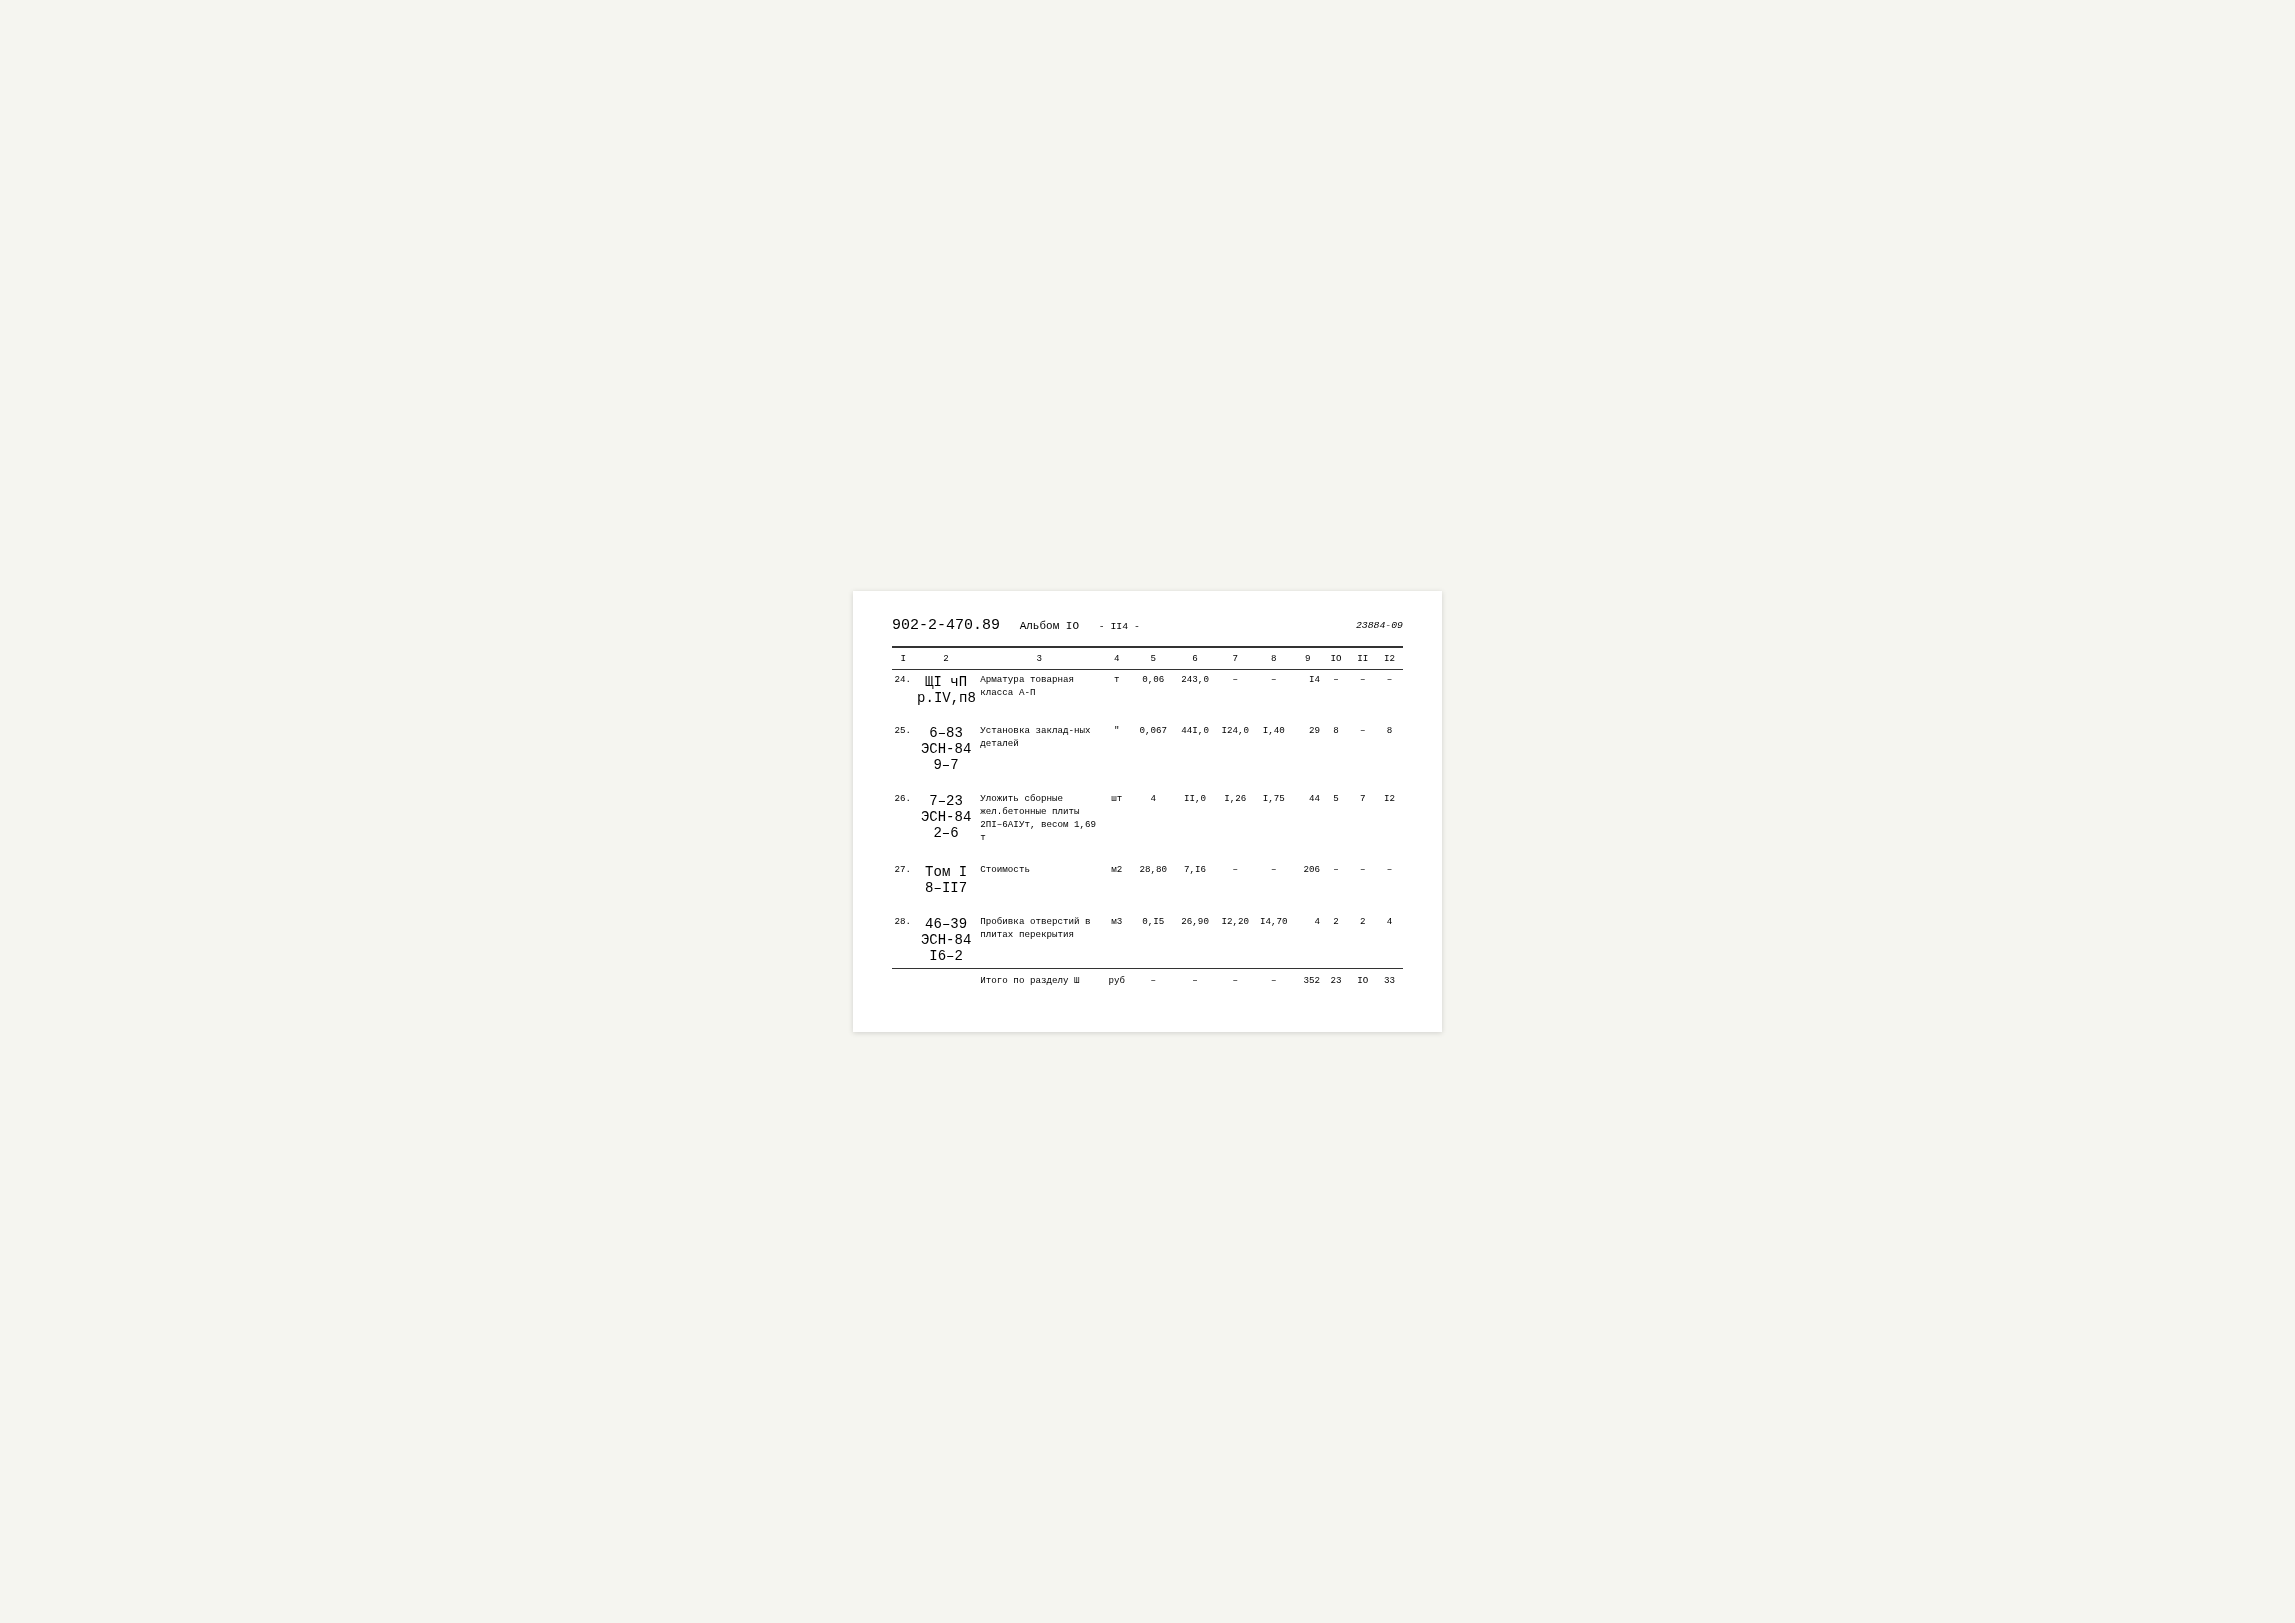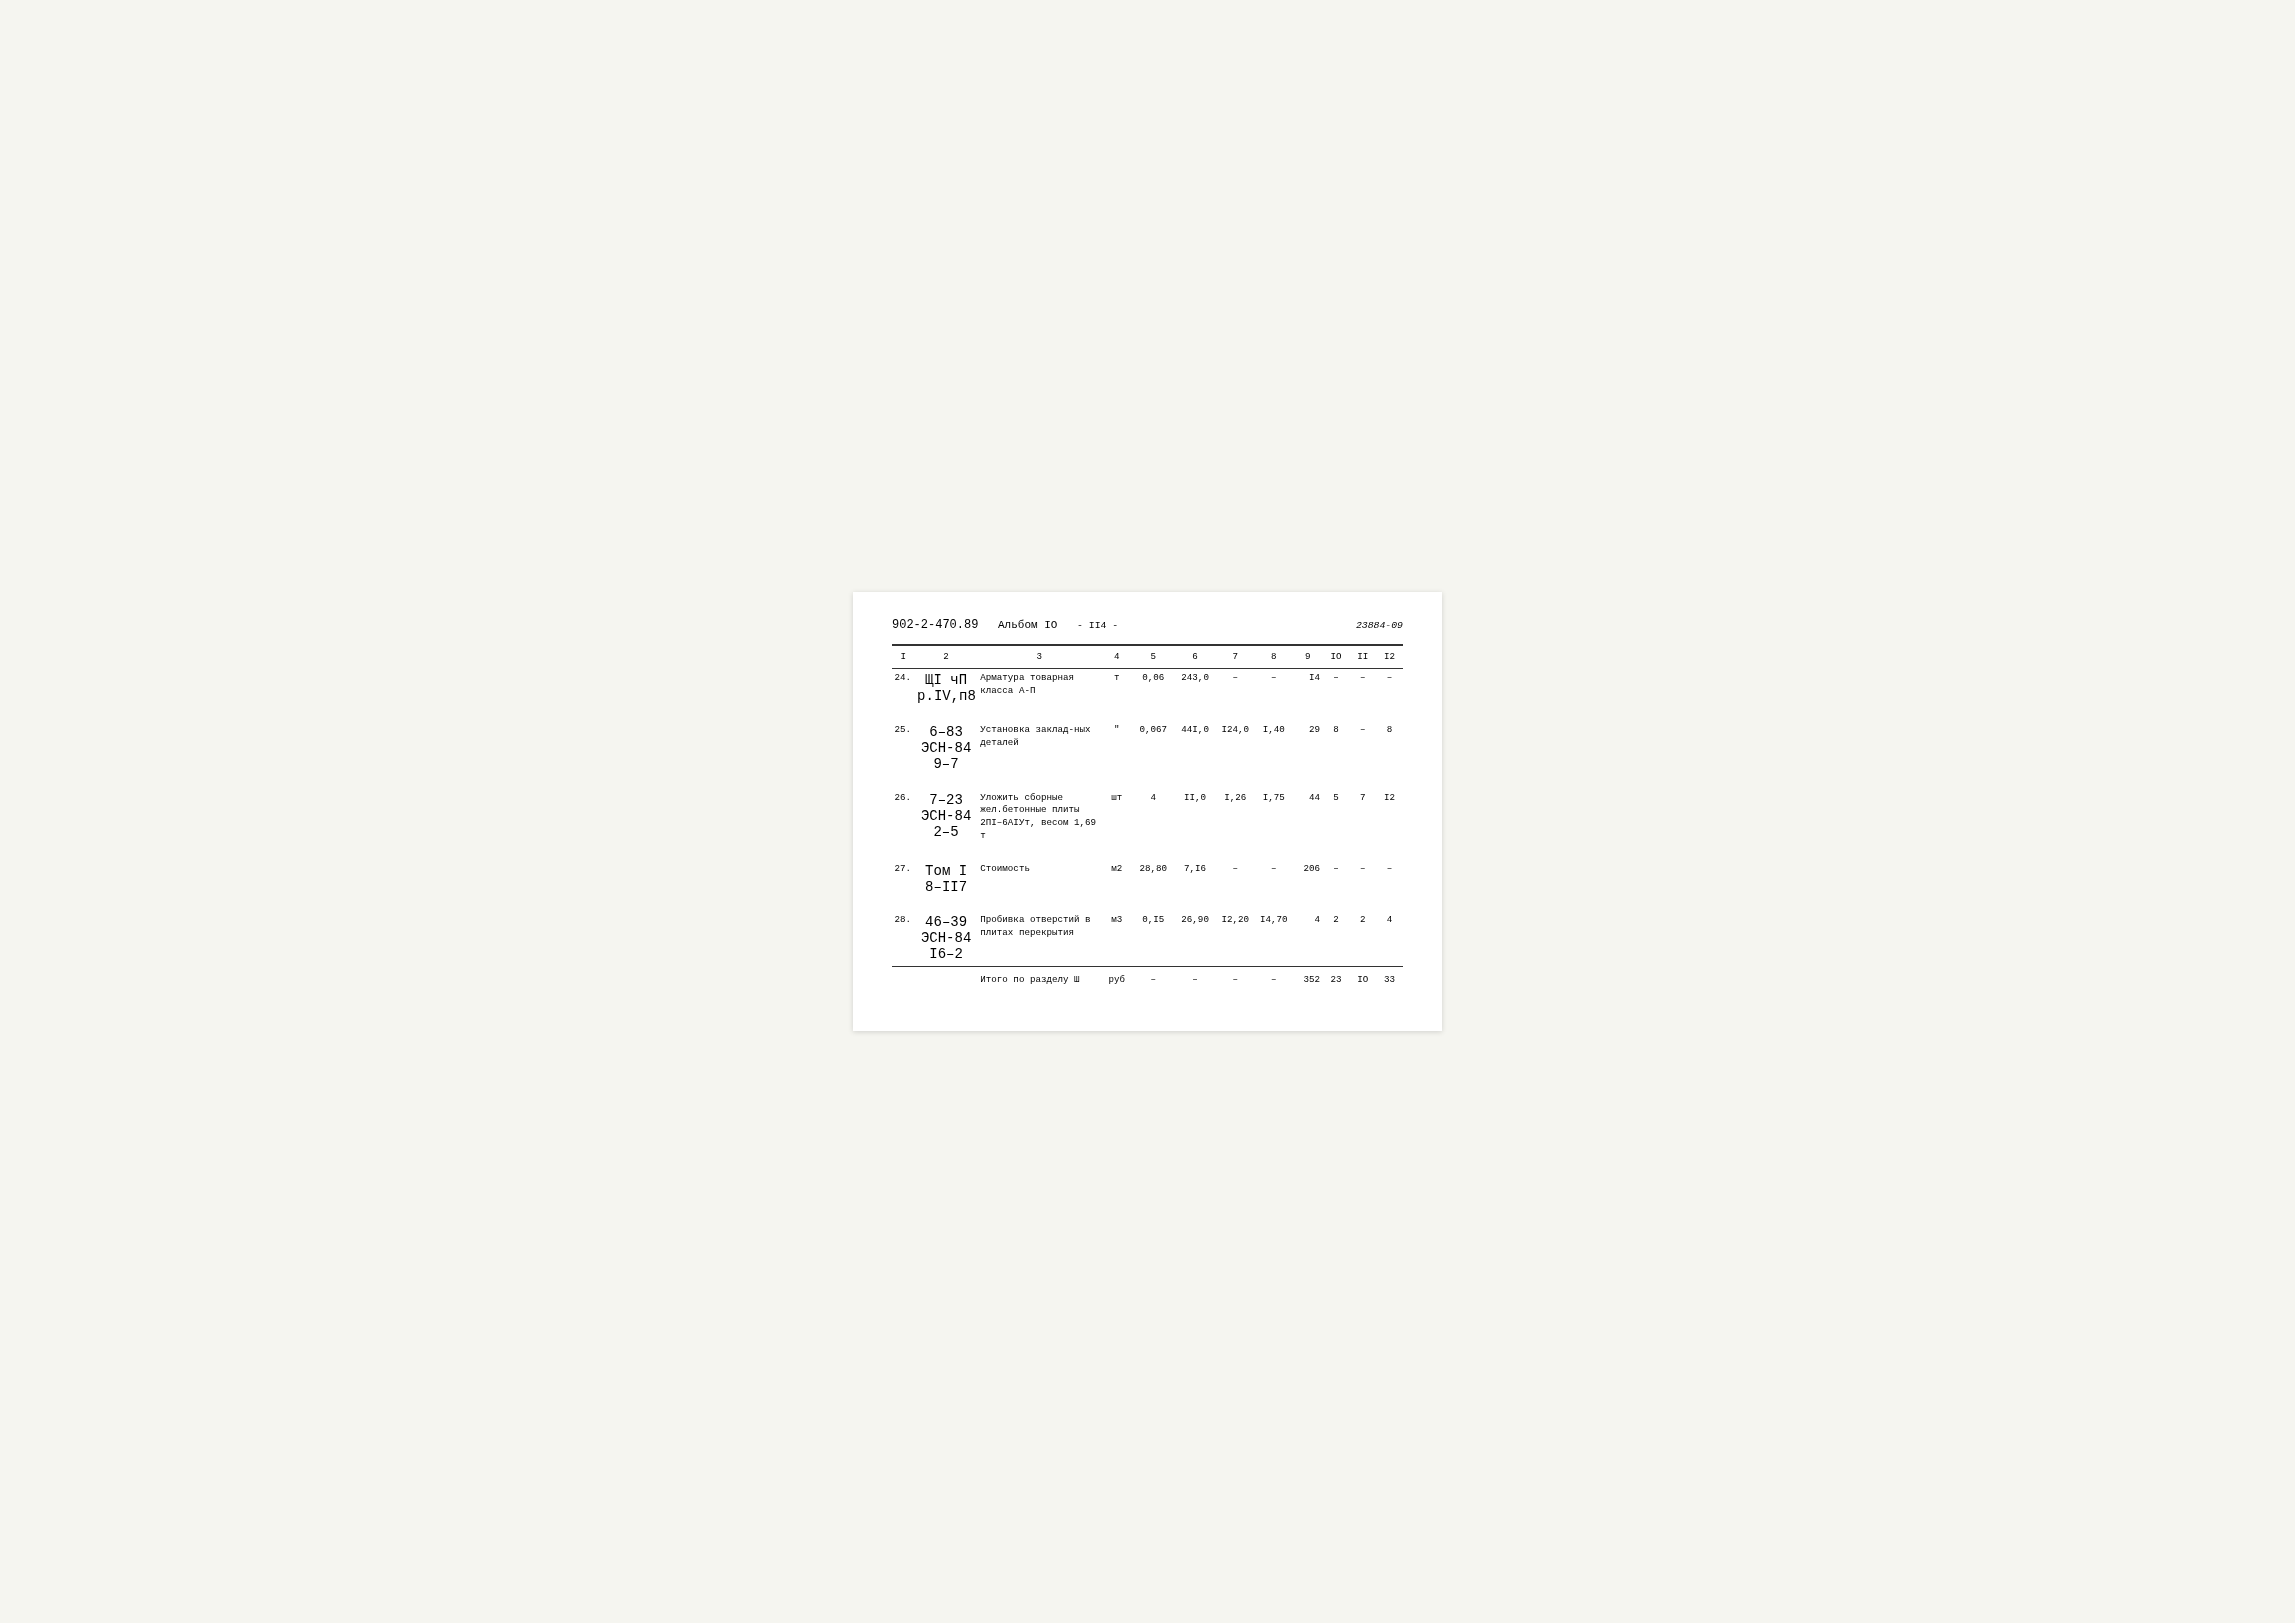--- a/index.html
+++ b/index.html
@@ -34,21 +34,21 @@
       font-size: 9.8px;
     }
 
     .header-left {
       display: flex;
       gap: 19.6px;
       align-items: baseline;
     }
 
     .header-doc-num {
-      font-size: 12px;
+      font-size: 15px;
     }
 
     .header-album {
       font-size: 11px;
     }
 
     .header-page {
       font-size: 9.8px;
     }
 
@@ -214,21 +214,21 @@
           <td class="col-9">29</td>
           <td class="col-10">8</td>
           <td class="col-11">–</td>
           <td class="col-12">8</td>
         </tr>
         <tr class="row-spacer">
           <td colspan="12"></td>
         </tr>
         <tr class="data-row">
           <td class="col-num">26.</td>
-          <td class="col-ref">7–23 ЭСН-84 2–5</td>
+          <td class="col-ref">7–23 ЭСН-84 2–6</td>
           <td class="col-desc">Уложить сборные жел.бетонные плиты 2ПI–6АIУт, весом 1,69 т</td>
           <td class="col-unit">шт</td>
           <td class="col-5">4</td>
           <td class="col-6">II,0</td>
           <td class="col-7">I,26</td>
           <td class="col-8">I,75</td>
           <td class="col-9">44</td>
           <td class="col-10">5</td>
           <td class="col-11">7</td>
           <td class="col-12">I2</td>

